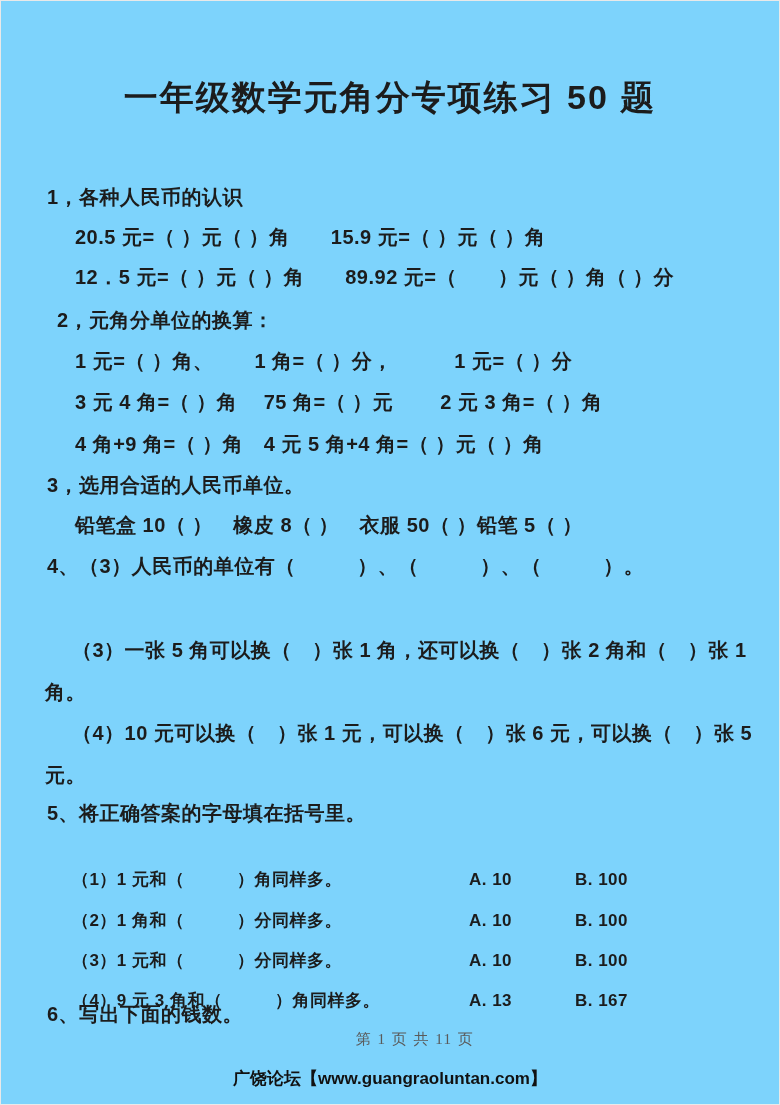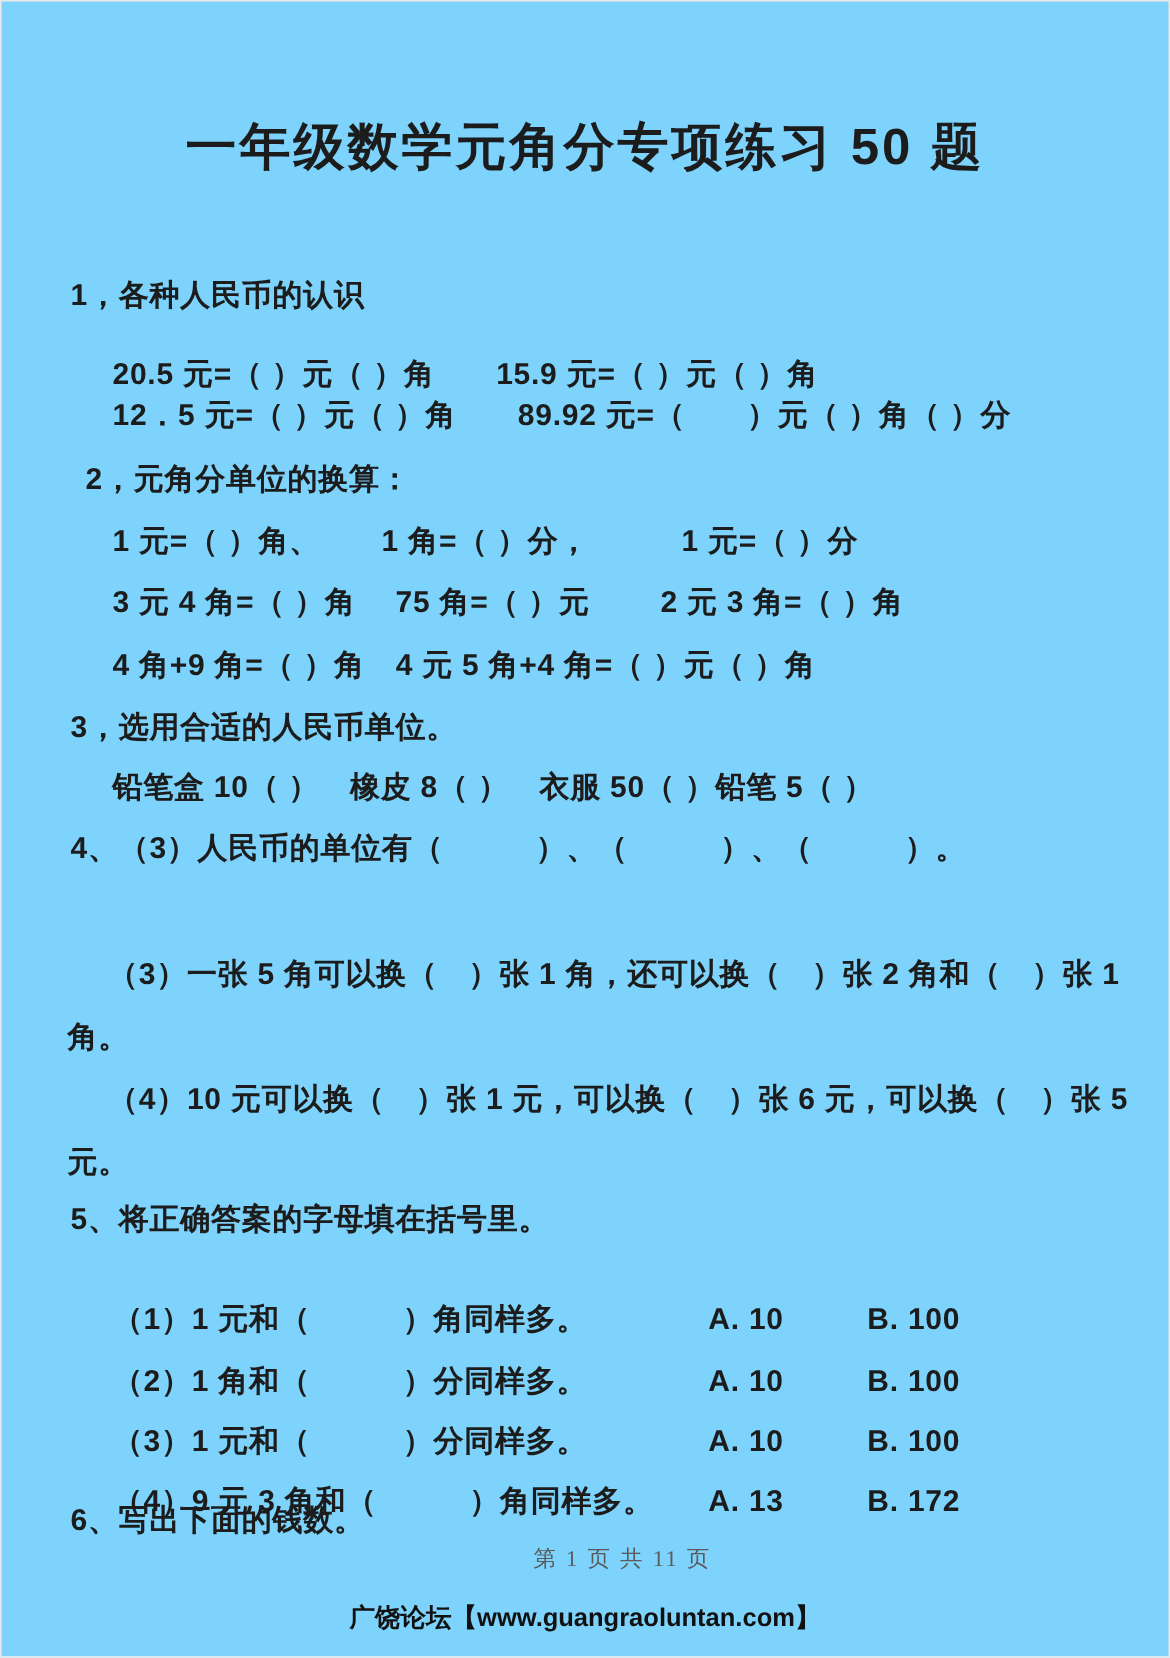--- a/index.html
+++ b/index.html
@@ -30,21 +30,21 @@
     position:absolute;
     font-size:20px;
     font-weight:600;
     letter-spacing:0.5px;
     white-space:pre;
     line-height:26px;
   }
   .opt-row{
     position:absolute;
     left:50px;
-    font-size:20px;
+    font-size:17px;
     font-weight:600;
     letter-spacing:0.5px;
     white-space:pre;
     line-height:26px;
   }
   .opt-row .q{display:inline-block;width:397px;}
   .opt-row .oa{display:inline-block;width:106px;}
   .footer{
     position:absolute;
     top:1029px;
@@ -71,21 +71,21 @@
   }
 </style>
 </head>
 <body>
 
 <div class="page">
 
   <h1 class="title">一年级数学元角分专项练习 50 题</h1>
 
   <div class="line" style="top:183px;left:46px;">1，各种人民币的认识</div>
-  <div class="line" style="top:223px;left:74px;margin-top:13px;">20.5 元=（ ）元（ ）角　　15.9 元=（ ）元（ ）角</div>
+  <div class="line" style="top:223px;left:74px;">20.5 元=（ ）元（ ）角　　15.9 元=（ ）元（ ）角</div>
   <div class="line" style="top:263px;left:74px;">12．5 元=（ ）元（ ）角　　89.92 元=（　　）元（ ）角（ ）分</div>
 
   <div class="line" style="top:306px;left:56px;">2，元角分单位的换算：</div>
   <div class="line" style="top:347px;left:74px;">1 元=（ ）角、　　1 角=（ ）分，　　　1 元=（ ）分</div>
   <div class="line" style="top:388px;left:74px;">3 元 4 角=（ ）角　 75 角=（ ）元　　 2 元 3 角=（ ）角</div>
   <div class="line" style="top:430px;left:74px;">4 角+9 角=（ ）角　4 元 5 角+4 角=（ ）元（ ）角</div>
 
   <div class="line" style="top:471px;left:46px;">3，选用合适的人民币单位。</div>
   <div class="line" style="top:511px;left:74px;">铅笔盒 10（ ）　橡皮 8（ ）　衣服 50（ ）铅笔 5（ ）</div>
 
@@ -100,21 +100,21 @@
   <div class="opt-row" style="top:840px;">
     <span class="q">（1）1 元和（　　　）角同样多。</span><span class="oa">A. 10</span><span class="ob">B. 100</span>
   </div>
   <div class="opt-row" style="top:881px;">
     <span class="q">（2）1 角和（　　　）分同样多。</span><span class="oa">A. 10</span><span class="ob">B. 100</span>
   </div>
   <div class="opt-row" style="top:921px;">
     <span class="q">（3）1 元和（　　　）分同样多。</span><span class="oa">A. 10</span><span class="ob">B. 100</span>
   </div>
   <div class="opt-row" style="top:961px;">
-    <span class="q">（4）9 元 3 角和（　　　）角同样多。</span><span class="oa">A. 13</span><span class="ob">B. 172</span>
+    <span class="q">（4）9 元 3 角和（　　　）角同样多。</span><span class="oa">A. 13</span><span class="ob">B. 167</span>
   </div>
 
   <div class="line" style="top:1000px;left:46px;">6、写出下面的钱数。</div>
 
   <div class="footer">第 1 页 共 11 页</div>
   <div class="watermark">广饶论坛【www.guangraoluntan.com】</div>
 
 </div>
 
 </body></html>

